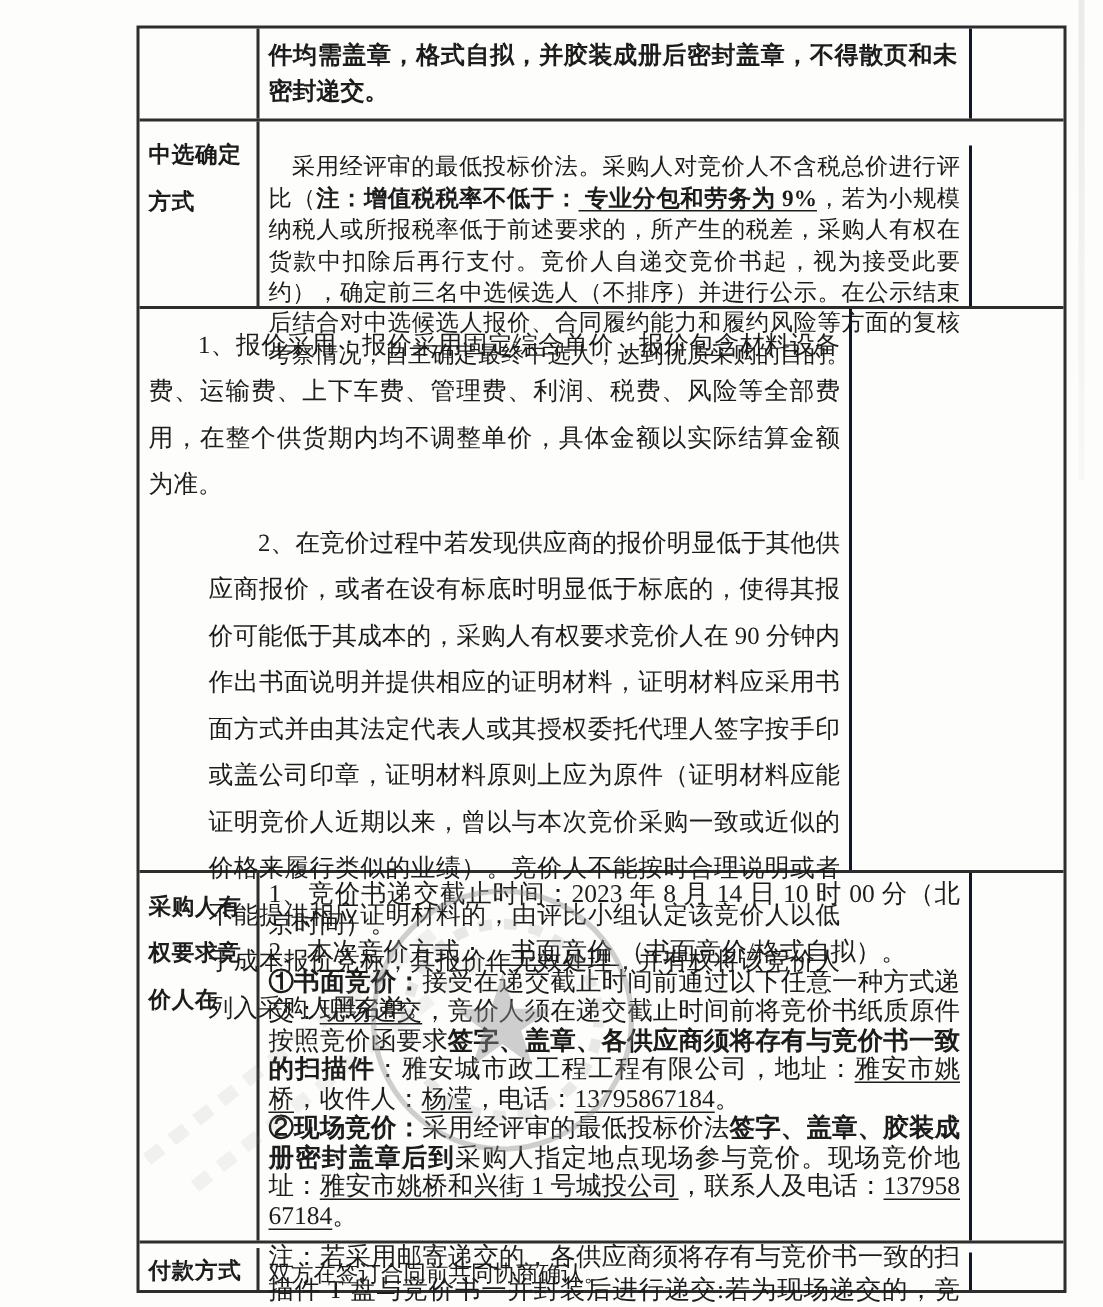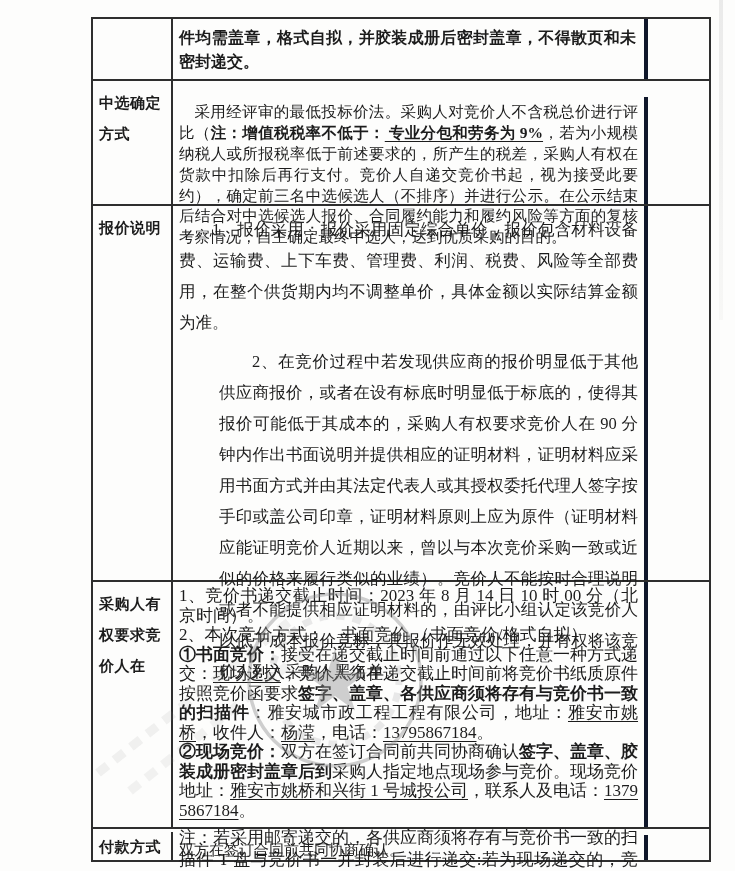--- a/index.html
+++ b/index.html
@@ -23,21 +23,21 @@
   }
   .row { display: flex; border-bottom: 2px solid #2e2e2e; }
   .row:last-child { border-bottom: none; align-items: flex-end; }
   .cell-label {
     width: 80px; border-right: 2px solid #2e2e2e;
     font-weight: bold; font-size: 15px; line-height: 31px;
     padding: 8px 3px 0 6px; word-break: break-all; letter-spacing: .5px; font-family: Liberation Mono, monospace;
   }
   .cell-label.low { padding-top: 6px; line-height: 22px; }
   .cell-content {
-    width: 475px; border-right: 4px solid #0f172a;
+    width: 475px; border-right: 2px solid #0f172a;
     word-break: break-all; text-align: justify;
   }
   .cell-spare { flex: 1; }
   .rich span { white-space: pre-wrap; }
   .b { font-weight: bold; }
   .u { text-decoration: underline; text-underline-offset: 3px; }
 
   .c1 { font-size: 16px; line-height: 24px; padding: 7px 8px 0 6px; }
   .c2 { font-size: 15.5px; line-height: 20.8px; padding: 5px 6px 0 6px; margin-top: 16px; }
   .c2 p { text-indent: 1em; }
@@ -70,35 +70,34 @@
 
   <div class="row" style="height:125px">
     <div class="cell-label">中选确定方式</div>
     <div class="cell-content c2">
       <p class="rich"><span>采用经评审的最低投标价法。采购人对竞价人不含税总价进行评比（</span><span class="b">注：增值税税率不低于：</span><span class="b u"> 专业分包和劳务为 9%</span><span>，若为小规模纳税人或所报税率低于前述要求的，所产生的税差，采购人有权在货款中扣除后再行支付。竞价人自递交竞价书起，视为接受此要约），确定前三名中选候选人（不排序）并进行公示。在公示结束后结合对中选候选人报价、合同履约能力和履约风险等方面的复核考察情况，自主确定最终中选人，达到优质采购的目的。</span></p>
     </div>
     <div class="cell-spare"></div>
   </div>
 
   <div class="row" style="height:376px">
-    <div class="cell-label">报价说明</div>
     <div class="cell-content c3">
       <p class="rich"><span>1、报价采用：报价采用固定综合单价，报价包含材料设备费、运输费、上下车费、管理费、利润、税费、风险等全部费用，在整个供货期内均不调整单价，具体金额以实际结算金额为准。</span></p>
       <p class="rich"><span>2、在竞价过程中若发现供应商的报价明显低于其他供应商报价，或者在设有标底时明显低于标底的，使得其报价可能低于其成本的，采购人有权要求竞价人在 90 分钟内作出书面说明并提供相应的证明材料，证明材料应采用书面方式并由其法定代表人或其授权委托代理人签字按手印或盖公司印章，证明材料原则上应为原件（证明材料应能证明竞价人近期以来，曾以与本次竞价采购一致或近似的价格来履行类似的业绩）。竞价人不能按时合理说明或者不能提供相应证明材料的，由评比小组认定该竞价人以低于成本报价竞标，其报价作无效处理，并有权将该竞价人列入采购人黑名单。</span></p>
     </div>
     <div class="cell-spare"></div>
   </div>
 
   <div class="row" style="height:247px">
     <div class="cell-label">采购人有权要求竞价人在</div>
     <div class="cell-content c4">
       <p class="rich"><span>1、竞价书递交截止时间：2023 年 8 月 14 日 10 时 00 分（北京时间）。</span></p>
       <p class="rich"><span>2、本次竞价方式：</span><span class="u">    书面竞价 </span><span>（书面竞价/格式自拟）。</span></p>
       <p class="rich"><span class="b">①书面竞价：</span><span>接受在递交截止时间前通过以下任意一种方式递交：</span><span class="u">现场递交</span><span>，竞价人须在递交截止时间前将竞价书纸质原件按照竞价函要求</span><span class="b">签字、盖章、各供应商须将存有与竞价书一致的扫描件</span><span>：雅安城市政工程工程有限公司，地址：</span><span class="u">雅安市姚桥</span><span>，收件人：</span><span class="u">杨滢</span><span>，电话：</span><span class="u">13795867184</span><span>。</span></p>
-      <p class="rich"><span class="b">②现场竞价：</span><span>双方在签订合同前共同协商确认</span><span class="b">签字、盖章、胶装成册密封盖章后到</span><span>采购人指定地点现场参与竞价。现场竞价地址：</span><span class="u">雅安市姚桥和兴街 1 号城投公司</span><span>，联系人及电话：</span><span class="u">13795867184</span><span>。</span></p>
+      <p class="rich"><span class="b">②现场竞价：</span><span>采用经评审的最低投标价法</span><span class="b">签字、盖章、胶装成册密封盖章后到</span><span>采购人指定地点现场参与竞价。现场竞价地址：</span><span class="u">雅安市姚桥和兴街 1 号城投公司</span><span>，联系人及电话：</span><span class="u">13795867184</span><span>。</span></p>
       <p class="rich note"><span>注：若采用邮寄递交的，各供应商须将存有与竞价书一致的扫描件 T 盘与竞价书一并封装后进行递交:若为现场递交的，竞书扫描件可母可不以与竞价书一并封装，由采购人现场拷贝后予以归还。</span></p>
     </div>
     <div class="cell-spare"></div>
   </div>
 
   <div class="row" style="height:32px">
     <div class="cell-label low">付款方式</div>
     <div class="cell-content c5">
       <p class="rich"><span>双方在签订合同前共同协商确认。</span></p>
     </div>

